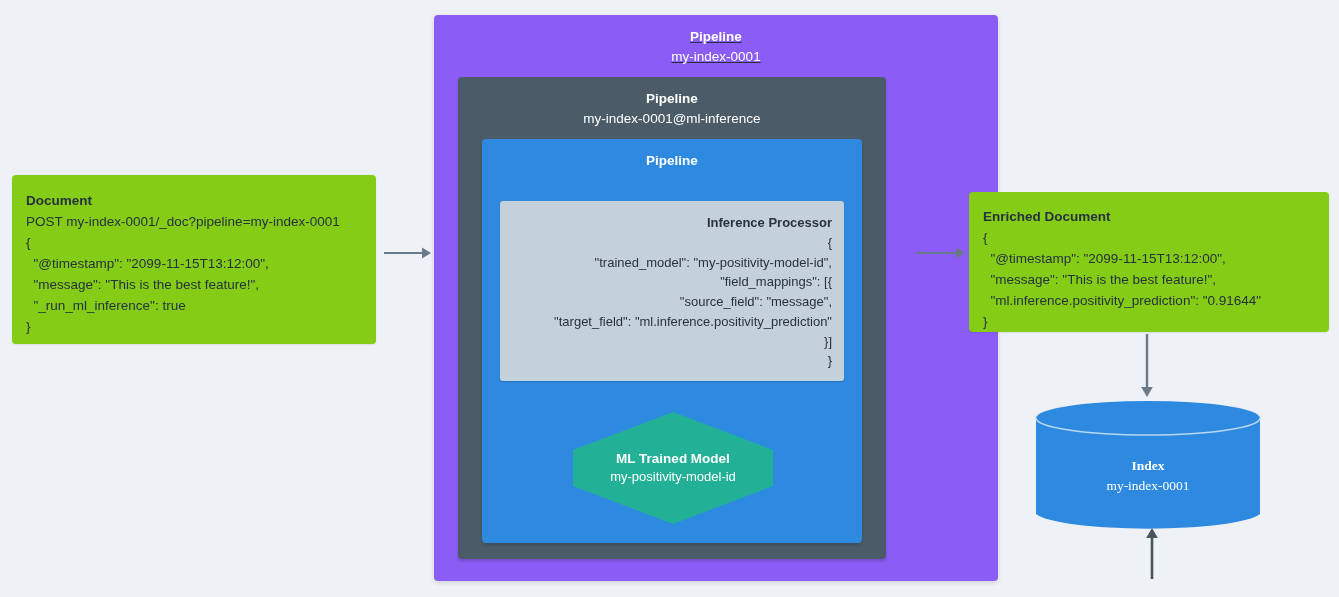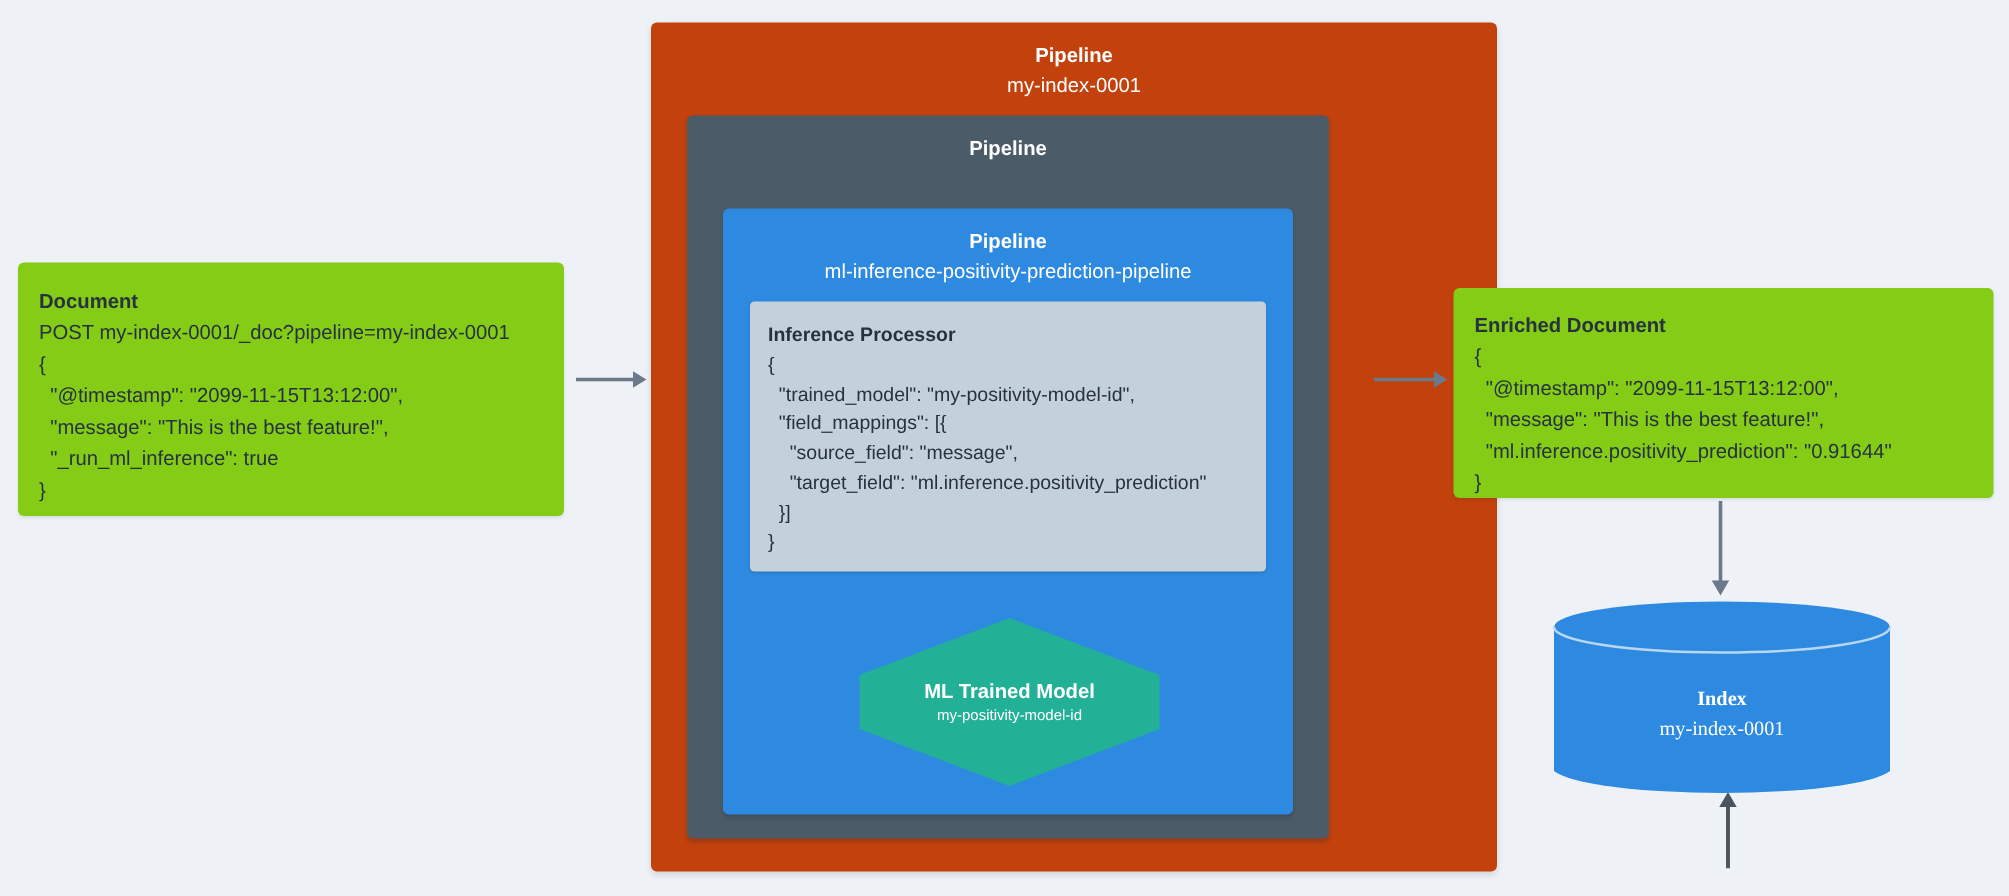--- a/index.html
+++ b/index.html
@@ -63,22 +63,23 @@
   .pipeline-box {
     position: absolute;
     box-sizing: border-box;
     border-radius: 4px;
   }
   #pipeline-outer {
     left: 434px;
     top: 15px;
     width: 564px;
     height: 566px;
-    background: #c2410c;
+    background: #8b5cf6;
     box-shadow: 0 2px 4px rgba(40, 51, 65, 0.14);
+    text-decoration: underline;
   }
   #pipeline-middle {
     left: 24px;
     top: 62px;
     width: 428px;
     height: 482px;
     background: #4b5b67;
     box-shadow: 0 2px 3px rgba(20, 28, 36, 0.22);
   }
   #pipeline-inner {
@@ -112,20 +113,21 @@
     position: absolute;
     left: 18px;
     top: 62px;
     width: 344px;
     height: 180px;
     background: #c5d1da;
     border-radius: 3px;
     box-sizing: border-box;
     padding: 12px 12px 4px 12px;
     box-shadow: 0 1px 2px rgba(20, 28, 36, 0.18);
+    text-align: right;
   }
   #inference-processor .card-title,
   #inference-processor .code-line {
     color: #27323f;
     font-size: 13px;
     line-height: 1.52;
   }
 
   
   #ml-model {
@@ -145,21 +147,21 @@
     color: #ffffff;
     text-align: center;
     pointer-events: none;
   }
   #ml-model .hex-label .kind {
     font-weight: bold;
     font-size: 13.5px;
     line-height: 1.45;
   }
   #ml-model .hex-label .name {
-    font-size: 10px;
+    font-size: 13px;
     line-height: 1.45;
   }
 
   
   #index-cylinder {
     position: absolute;
     left: 1034px;
     top: 400px;
     width: 228px;
     height: 132px;
@@ -219,26 +221,26 @@
 
   <div class="pipeline-box" id="pipeline-outer">
     <div class="pipeline-head">
       <span class="kind">Pipeline</span>
       <span class="name">my-index-0001</span>
     </div>
 
     <div class="pipeline-box" id="pipeline-middle">
       <div class="pipeline-head">
         <span class="kind">Pipeline</span>
+        <span class="name">my-index-0001@ml-inference</span>
       </div>
 
       <div class="pipeline-box" id="pipeline-inner">
         <div class="pipeline-head">
           <span class="kind">Pipeline</span>
-          <span class="name">ml-inference-positivity-prediction-pipeline</span>
         </div>
 
         <div id="inference-processor">
           <div class="card-title">Inference Processor</div>
           <div class="code-line">{</div>
           <div class="code-line">  "trained_model": "my-positivity-model-id",</div>
           <div class="code-line">  "field_mappings": [{</div>
           <div class="code-line">    "source_field": "message",</div>
           <div class="code-line">    "target_field": "ml.inference.positivity_prediction"</div>
           <div class="code-line">  }]</div>

